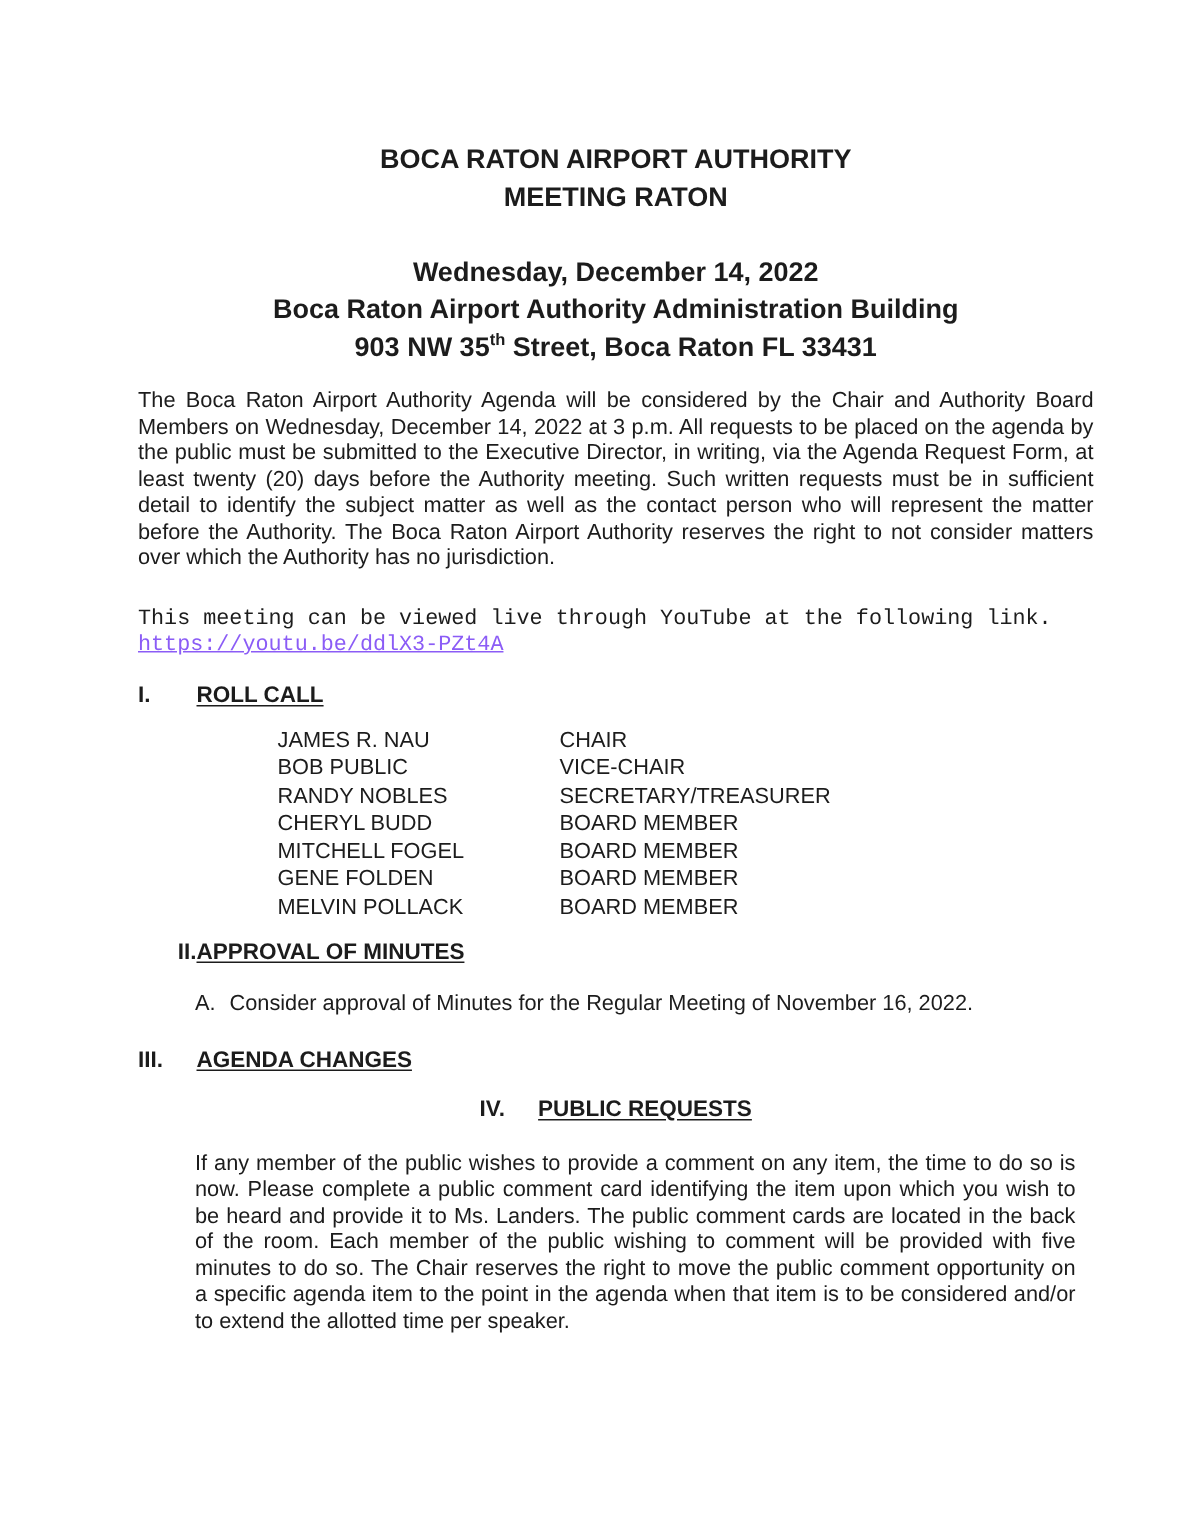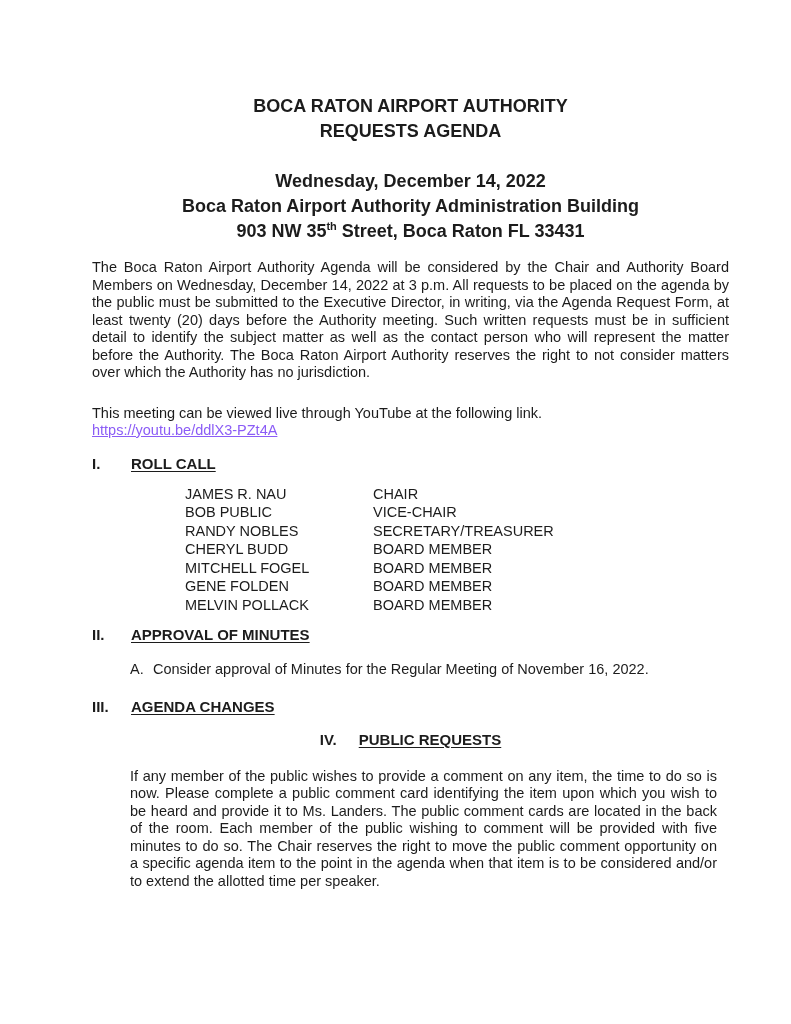--- a/index.html
+++ b/index.html
@@ -22,29 +22,29 @@
     font-weight: bold; text-align: center;
   }
   .meeting-info {
     margin-top: 25px;
     font-size: 18px; line-height: 25px;
     font-weight: bold; text-align: center;
   }
   .meeting-info sup { font-size: 11px; line-height: 0; }
   .body-text { font-size: 14.5px; line-height: 17.5px; }
   .intro-paragraph { margin-top: 15px; text-align: justify; }
-  .youtube-block { margin-top: 23px; }
+  .youtube-block { margin-top: 23px; font-family: Liberation Mono, monospace; }
   a.doc-link { color: #8b5cf6; text-decoration: underline; cursor: pointer; }
   .section-row {
     display: flex;
     font-size: 15px; line-height: 18px;
     font-weight: bold;
   }
   .sec-1 { margin-top: 15px; }
-  .sec-2 { margin-top: 12px; }
+  .sec-2 { margin-top: 12px; text-align: right; }
   .sec-3 { margin-top: 19px; }
   .sec-4 { margin-top: 15px; justify-content: center; }
   .numeral { flex: 0 0 39px; }
   .heading-text { text-decoration: underline; text-underline-offset: 2px; }
   .roll-call {
     margin: 12px 0 0 93px;
     border-collapse: collapse;
   }
   .roll-call td {
     padding: 0;
@@ -64,21 +64,21 @@
     text-align: justify;
   }
 </style>
 </head>
 <body>
 
 <div class="page">
 
   <header>
     <div class="doc-title-line">BOCA RATON AIRPORT AUTHORITY</div>
-    <div class="doc-title-line">REQUESTS AGENDA</div>
+    <div class="doc-title-line">MEETING RATON</div>
 
     <div class="meeting-info">
       <div>Wednesday, December 14, 2022</div>
       <div>Boca Raton Airport Authority Administration Building</div>
       <div><span>903 NW 35</span><sup>th</sup><span> Street, Boca Raton FL 33431</span></div>
     </div>
   </header>
 
   <p class="body-text intro-paragraph">The Boca Raton Airport Authority Agenda will be considered by the Chair and Authority Board Members on Wednesday, December 14, 2022 at 3 p.m.  All requests to be placed on the agenda by the public must be submitted to the Executive Director, in writing, via the Agenda Request Form, at least twenty (20) days before the Authority meeting.  Such written requests must be in sufficient detail to identify the subject matter as well as the contact person who will represent the matter before the Authority.  The Boca Raton Airport Authority reserves the right to not consider matters over which the Authority has no jurisdiction.</p>
 

